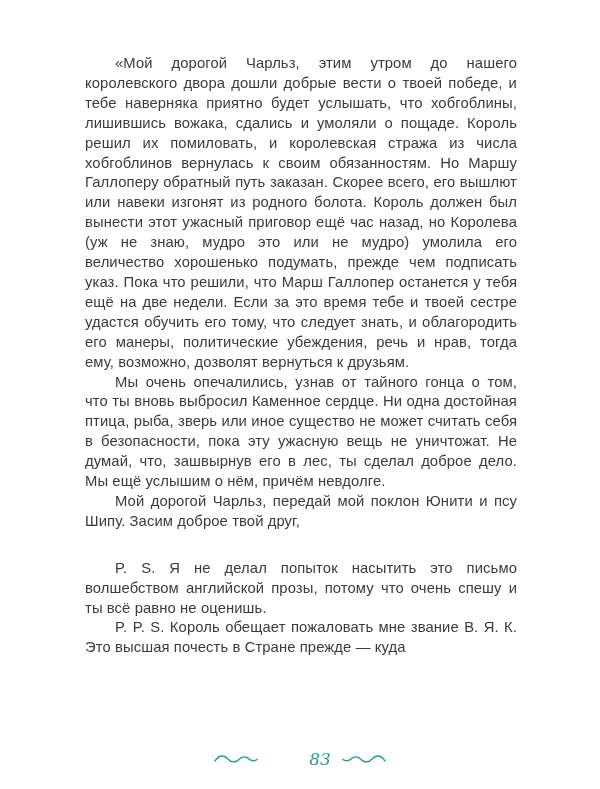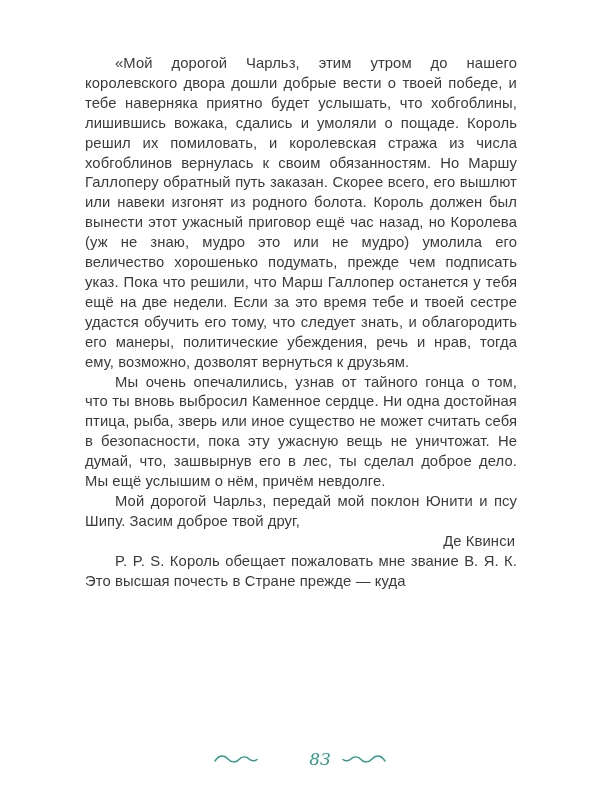--- a/index.html
+++ b/index.html
@@ -70,21 +70,21 @@
 </style>
 </head>
 <body>
 
 <div class="page">
 
   <div class="text-block">
     <p class="para">«Мой дорогой Чарльз, этим утром до нашего королевского двора дошли добрые вести о твоей победе, и тебе наверняка приятно будет услышать, что хобгоблины, лишившись вожака, сдались и умоляли о пощаде. Король решил их помиловать, и королевская стража из числа хобгоблинов вернулась к своим обязанностям. Но Маршу Галлоперу обратный путь заказан. Скорее всего, его вышлют или навеки изгонят из родного болота. Король должен был вынести этот ужасный приговор ещё час назад, но Королева (уж не знаю, мудро это или не мудро) умолила его величество хорошенько подумать, прежде чем подписать указ. Пока что решили, что Марш Галлопер останется у тебя ещё на две недели. Если за это время тебе и твоей сестре удастся обучить его тому, что следует знать, и облагородить его манеры, политические убеждения, речь и нрав, тогда ему, возможно, дозволят вернуться к друзьям.</p>
     <p class="para">Мы очень опечалились, узнав от тайного гонца о том, что ты вновь выбросил Каменное сердце. Ни одна достойная птица, рыба, зверь или иное существо не может считать себя в безопасности, пока эту ужасную вещь не уничтожат. Не думай, что, зашвырнув его в лес, ты сделал доброе дело. Мы ещё услышим о нём, причём невдолге.</p>
     <p class="para">Мой дорогой Чарльз, передай мой поклон Юнити и псу Шипу. Засим доброе твой друг,</p>
-    <p class="signature">Де Квинси</p>
+    <p class="para ps">P. S. Я не делал попыток насытить это письмо волшебством английской прозы, потому что очень спешу и ты всё равно не оценишь.</p>
     <p class="para">P. P. S. Король обещает пожаловать мне звание В. Я. К. Это высшая почесть в Стране прежде — куда</p>
   </div>
 
   <div class="footer">
     <span class="flourish left">
       <svg width="46" height="14" viewBox="0 0 46 14" aria-hidden="true">
         <path d="M2 8 C6 2, 11 1.5, 15 6 C18 9.5, 23 10, 26 6.5 C29 3.5, 33 3, 36 6 C38 8, 42 8.5, 44 6.5" fill="none" stroke-width="1.5" stroke-linecap="round" stroke="#2f9a8c"></path>
       </svg>
     </span>
     <span class="page-number">83</span>

